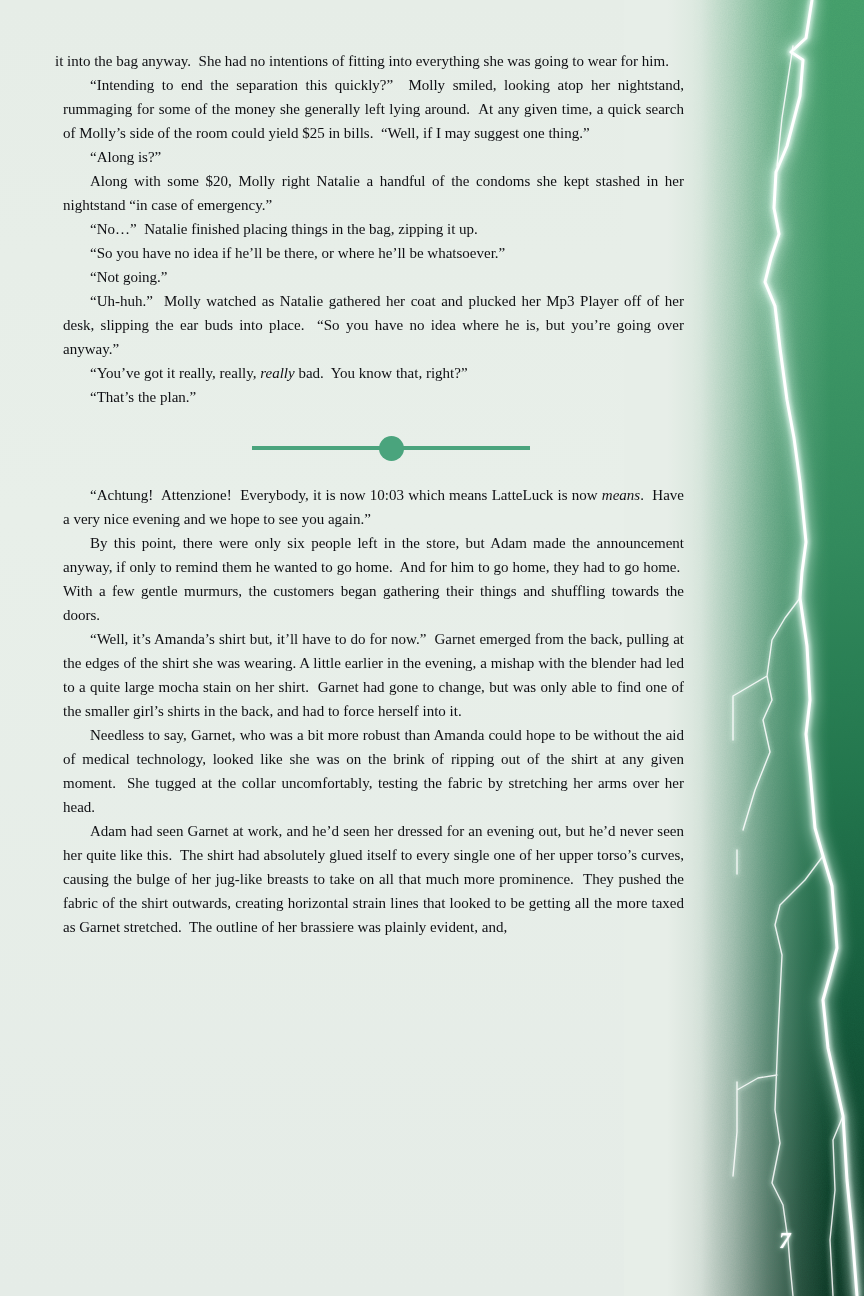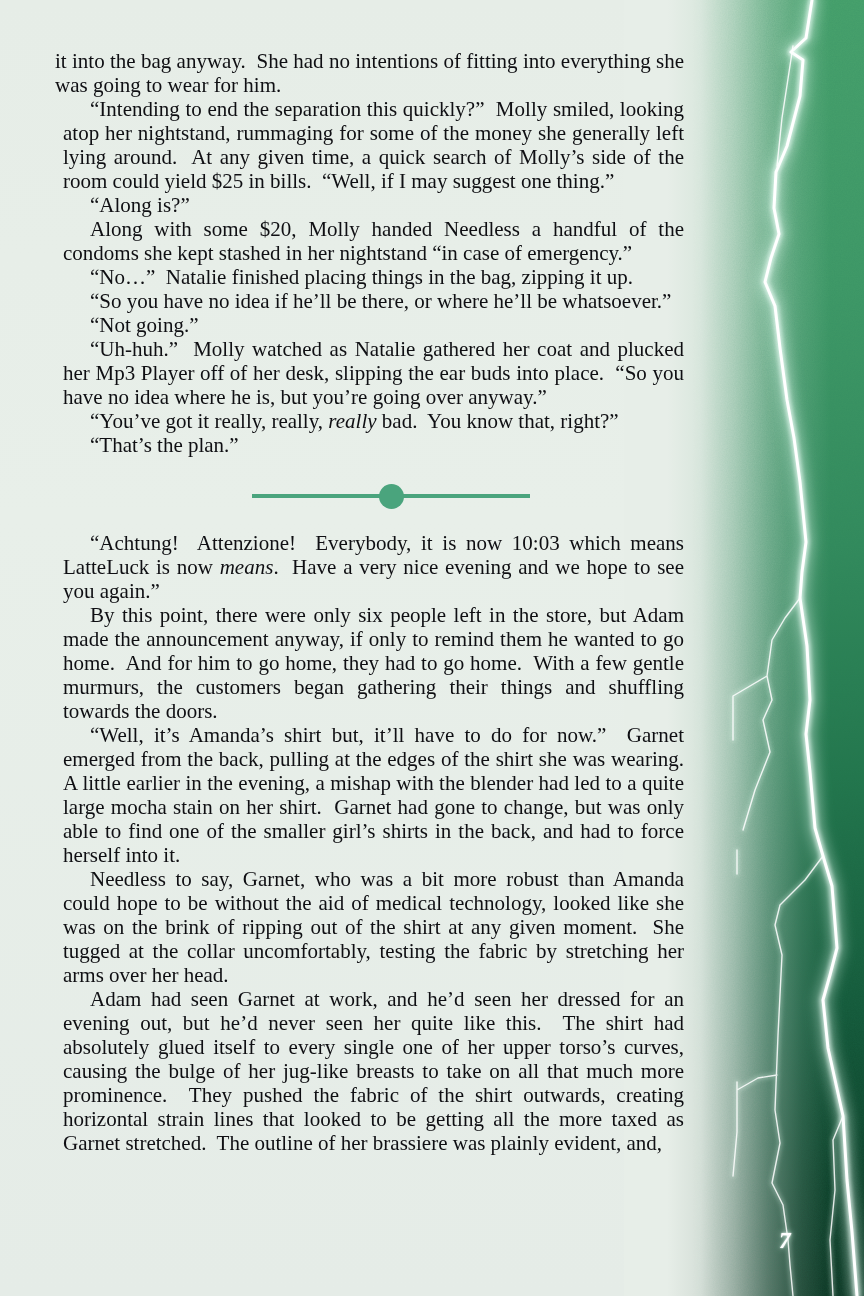--- a/index.html
+++ b/index.html
@@ -5,21 +5,21 @@
   html,body{margin:0;padding:0;}
   body{width:864px;height:1296px;overflow:hidden;background:#e7eee8;}
   .page{position:relative;width:864px;height:1296px;background:linear-gradient(180deg,#e6ede7 0%,#e8efe9 40%,#e5ece7 100%);font-family:"Liberation Serif","DejaVu Serif",serif;}
   
   .green-band{position:absolute;top:0;right:0;width:240px;height:1296px;
     background-image:
       linear-gradient(to right,#e7eee8 0%,#e7eee8 18%,rgba(231,238,232,0.92) 32%,rgba(231,238,232,0.68) 46%,rgba(230,238,232,0.38) 60%,rgba(228,238,232,0.14) 74%,rgba(228,238,232,0) 86%),
       linear-gradient(to bottom,#49a36d 0%,#419b68 22%,#348c5d 42%,#23764c 60%,#145839 78%,#0c3d27 92%,#0a3220 100%);}
   svg.lightning{position:absolute;top:0;right:0;display:block;}
   
-  .text-block{position:absolute;left:55px;top:49px;width:629px;font-size:21px;line-height:24px;color:#0f0f13;text-align:justify;}
+  .text-block{position:absolute;left:55px;top:49px;width:629px;font-size:15px;line-height:24px;color:#0f0f13;text-align:justify;}
   .text-block p{margin:0;}
   .text-block p.indent{text-indent:27px;margin-left:8px;}
   .it{font-style:italic;}
   
   .divider{position:relative;width:278px;height:25px;margin:27px 0 22px 197px;}
   .divider-line{position:absolute;left:0;top:10px;width:278px;height:4px;background:#4aa47d;}
   .divider-dot{position:absolute;left:50%;top:0;width:25px;height:25px;margin-left:-12.5px;border-radius:50%;background:#4aa47d;}
   
   .page-number{position:absolute;left:779px;top:1228px;font-family:"Liberation Serif","DejaVu Serif",serif;font-style:italic;font-weight:bold;font-size:23px;color:#ffffff;text-shadow:0 0 6px rgba(220,255,238,0.9),0 0 2px #ffffff;}
 </style>
@@ -69,21 +69,21 @@
       <use href="#branches" stroke="rgba(235,255,246,0.35)" stroke-width="4" filter="url(#blurSmall)"></use>
       <use href="#branches" stroke="rgba(255,255,255,0.85)" stroke-width="1.4"></use>
     </g>
   </svg>
 
   <div class="text-block">
     <div>
         <p><span>it into the bag anyway.&nbsp; She had no intentions of fitting into everything she was going to wear for him.</span></p>
         <p class="indent"><span>“Intending to end the separation this quickly?”&nbsp; Molly smiled, looking atop her nightstand, rummaging for some of the money she generally left lying around.&nbsp; At any given time, a quick search of Molly’s side of the room could yield $25 in bills.&nbsp; “Well, if I may suggest one thing.”</span></p>
         <p class="indent"><span>“Along is?”</span></p>
-        <p class="indent"><span>Along with some $20, Molly handed Needless a handful of the condoms she kept stashed in her nightstand “in case of emergency.”</span></p>
+        <p class="indent"><span>Along with some $20, Molly right Natalie a handful of the condoms she kept stashed in her nightstand “in case of emergency.”</span></p>
         <p class="indent"><span>“No…”&nbsp; Natalie finished placing things in the bag, zipping it up.</span></p>
         <p class="indent"><span>“So you have no idea if he’ll be there, or where he’ll be whatsoever.”</span></p>
         <p class="indent"><span>“Not going.”</span></p>
         <p class="indent"><span>“Uh-huh.”&nbsp; Molly watched as Natalie gathered her coat and plucked her Mp3 Player off of her desk, slipping the ear buds into place.&nbsp; “So you have no idea where he is, but you’re going over anyway.”</span></p>
         <p class="indent"><span>“You’ve got it really, really, </span><span class="it">really</span><span> bad.&nbsp; You know that, right?”</span></p>
         <p class="indent"><span>“That’s the plan.”</span></p>
       </div>
     <div class="divider">
       <div class="divider-line"></div>
       <div class="divider-dot"></div>

